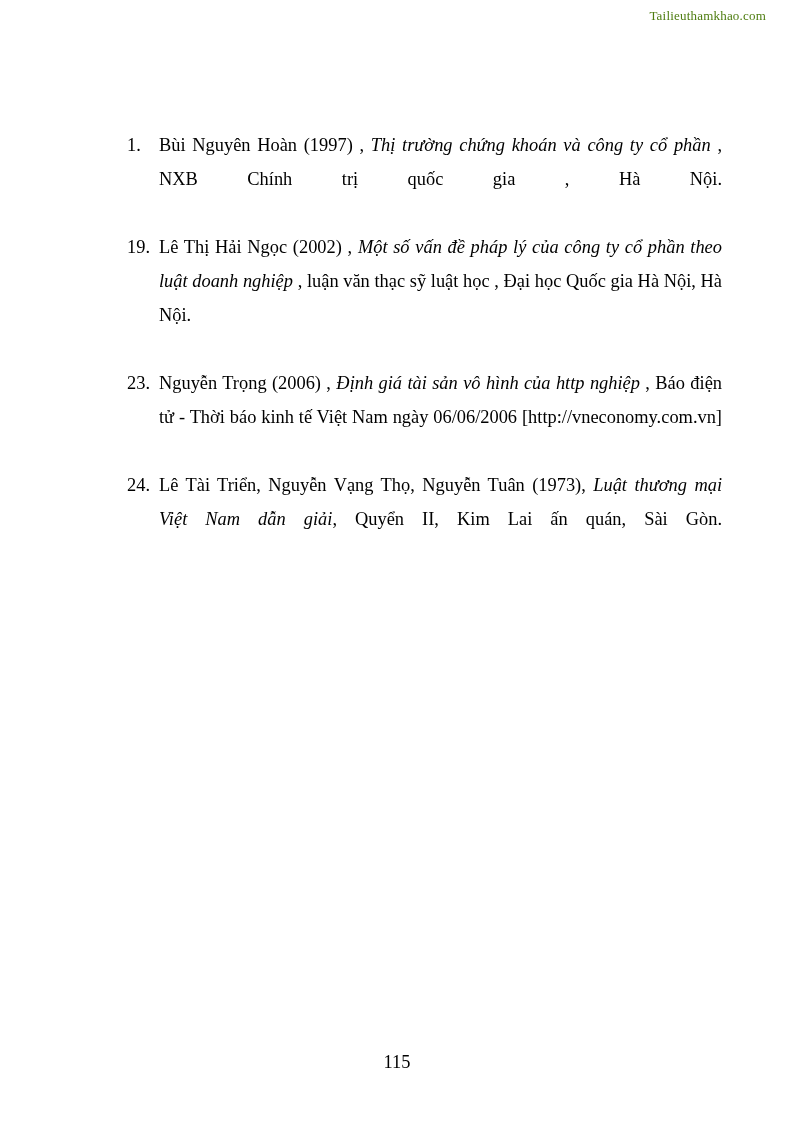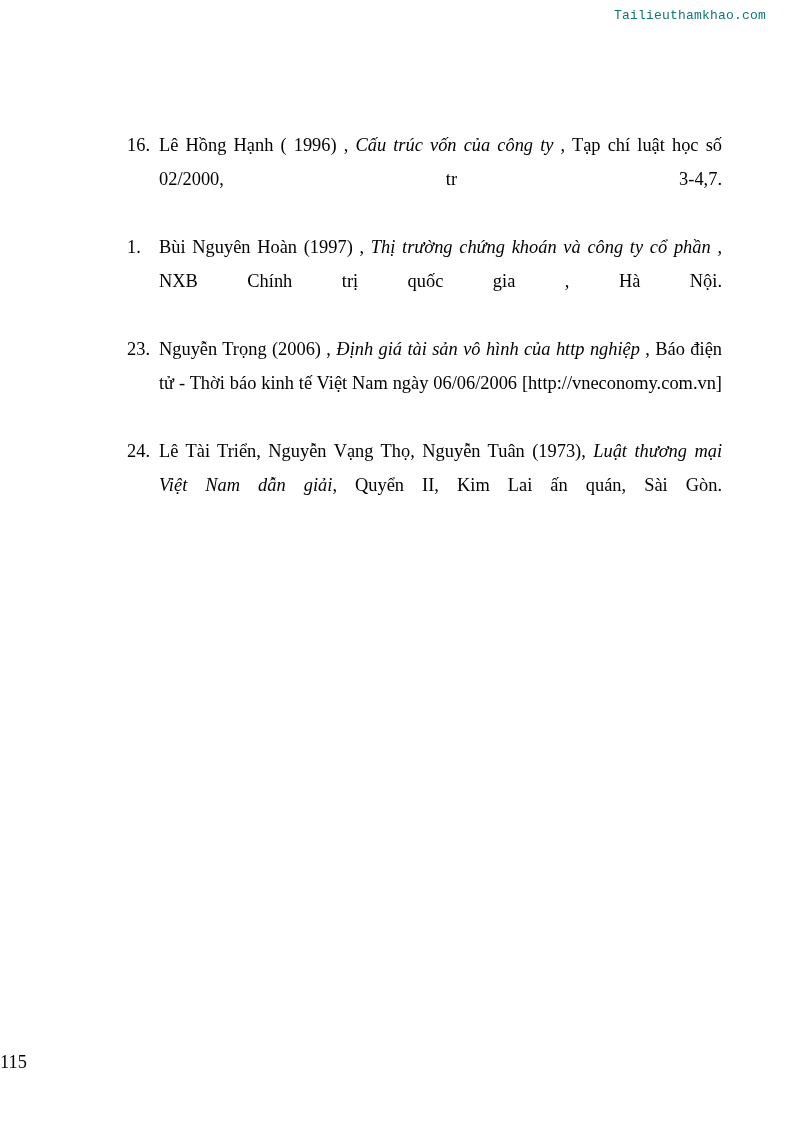--- a/index.html
+++ b/index.html
@@ -22,23 +22,23 @@
     top: 0;
     width: 794px;
     height: 1123px;
     background: #ffffff;
   }
 
   .watermark {
     position: absolute;
     top: 8px;
     right: 28px;
-    font-family: Liberation Mono, monospace;
+    font-family: Liberation Serif, serif;
     font-size: 13px;
-    color: #0f766e;
+    color: #4d7c0f;
     letter-spacing: 0.2px;
     white-space: nowrap;
   }
 
   .content {
     position: absolute;
     left: 127px;
     top: 128px;
     width: 595px;
   }
@@ -79,39 +79,40 @@
 
   .ref-body .it {
     font-style: italic;
   }
 
   .page-number {
     position: absolute;
     left: 0;
     right: 0;
     top: 1050px;
+    text-align: center;
     font-size: 18.4px;
     line-height: 24px;
   }
 </style>
 </head>
 <body>
 
 <div class="page">
 
   <div class="watermark">Tailieuthamkhao.com</div>
 
   <div class="content" id="ref-list">
       <div class="ref-item">
-        <span class="ref-num">16.</span>
-        <span class="ref-body"><span>Lê Hồng Hạnh ( 1996) , </span><span class="it">Cấu trúc vốn của công ty</span><span> , Tạp chí luật học số 02/2000, tr 3-4,7.</span></span>
+        <span class="ref-num">1.</span>
+        <span class="ref-body"><span>Bùi Nguyên Hoàn (1997) , </span><span class="it">Thị trường chứng khoán và công ty cổ phần</span><span> , NXB Chính trị quốc gia , Hà Nội.</span></span>
       </div>
       <div class="ref-item">
-        <span class="ref-num">1.</span>
-        <span class="ref-body"><span>Bùi Nguyên Hoàn (1997) , </span><span class="it">Thị trường chứng khoán và công ty cổ phần</span><span> , NXB Chính trị quốc gia , Hà Nội.</span></span>
+        <span class="ref-num">19.</span>
+        <span class="ref-body"><span>Lê Thị Hải Ngọc (2002) , </span><span class="it">Một số vấn đề pháp lý của công ty cổ phần theo luật doanh nghiệp</span><span> , luận văn thạc sỹ luật học , Đại học Quốc gia Hà Nội, Hà Nội.</span></span>
       </div>
       <div class="ref-item">
         <span class="ref-num">23.</span>
         <span class="ref-body"><span>Nguyễn Trọng (2006) , </span><span class="it">Định giá tài sản vô hình của http nghiệp</span><span> , Báo điện tử - Thời báo kinh tế Việt Nam ngày 06/06/2006 [http://vneconomy.com.vn]</span></span>
       </div>
       <div class="ref-item">
         <span class="ref-num">24.</span>
         <span class="ref-body"><span>Lê Tài Triển, Nguyễn Vạng Thọ, Nguyễn Tuân (1973), </span><span class="it">Luật thương mại Việt Nam dẫn giải</span><span>, Quyển II, Kim Lai ấn quán, Sài Gòn.</span></span>
       </div>
     </div>

